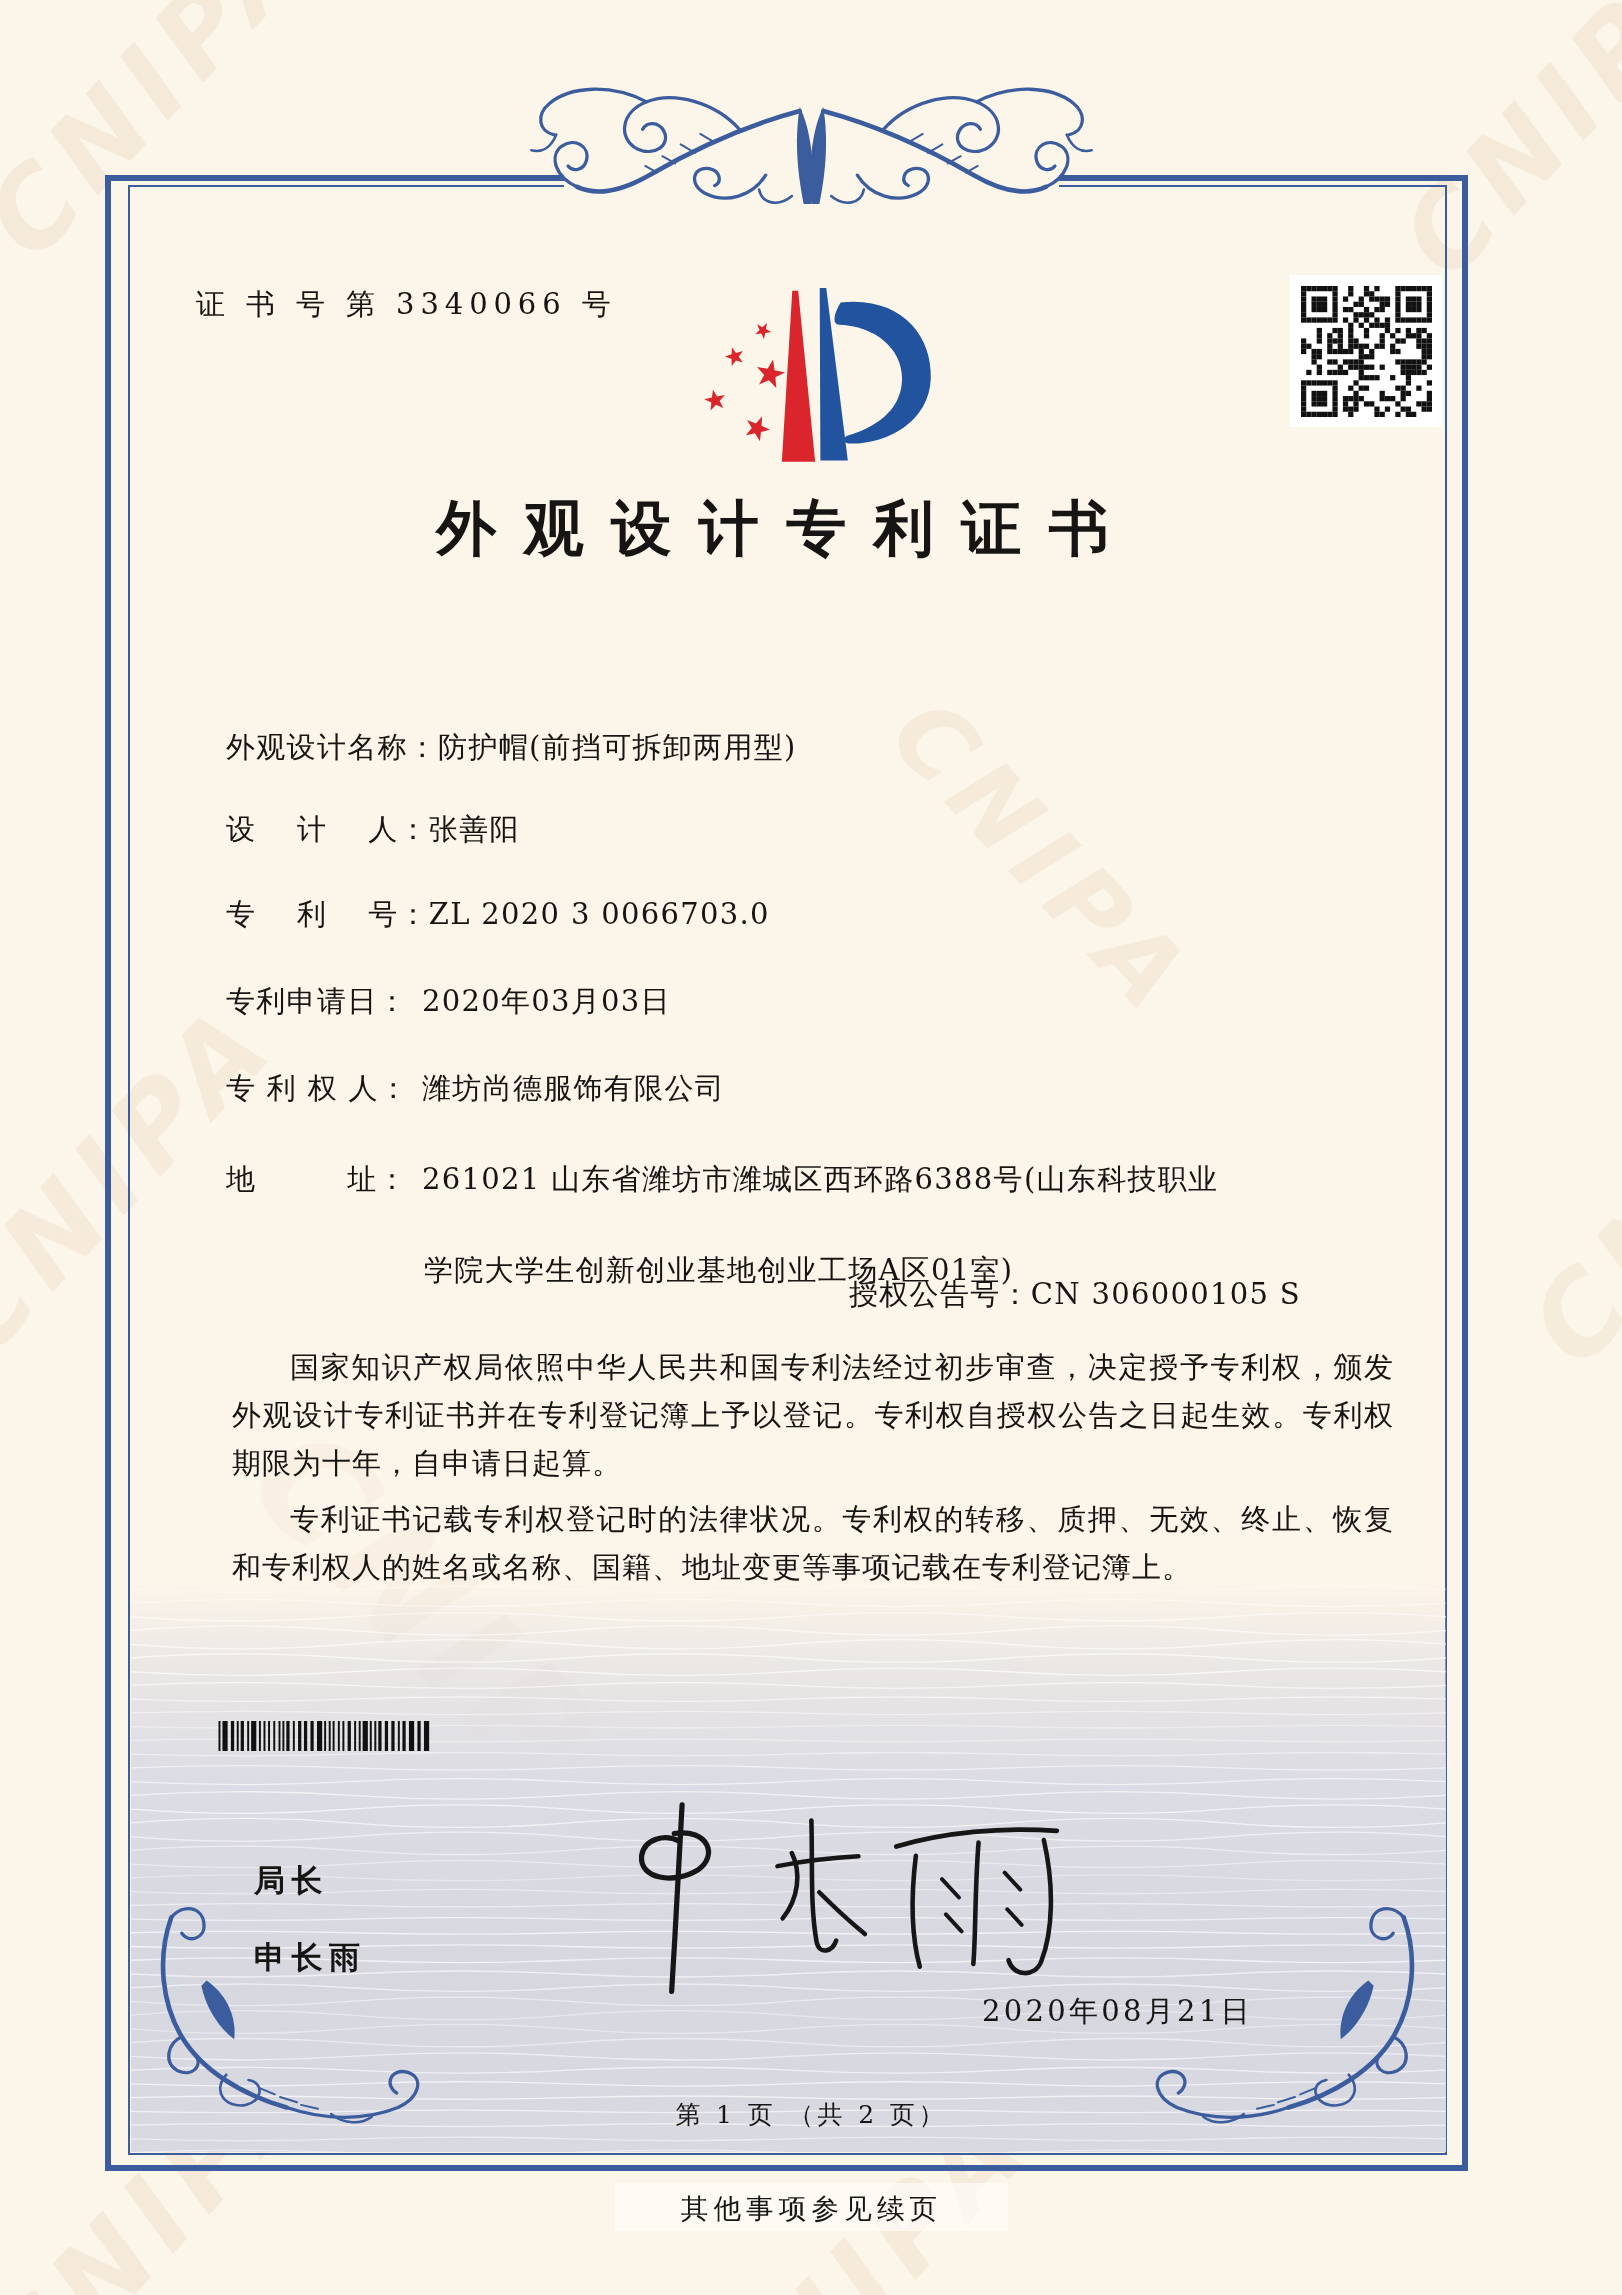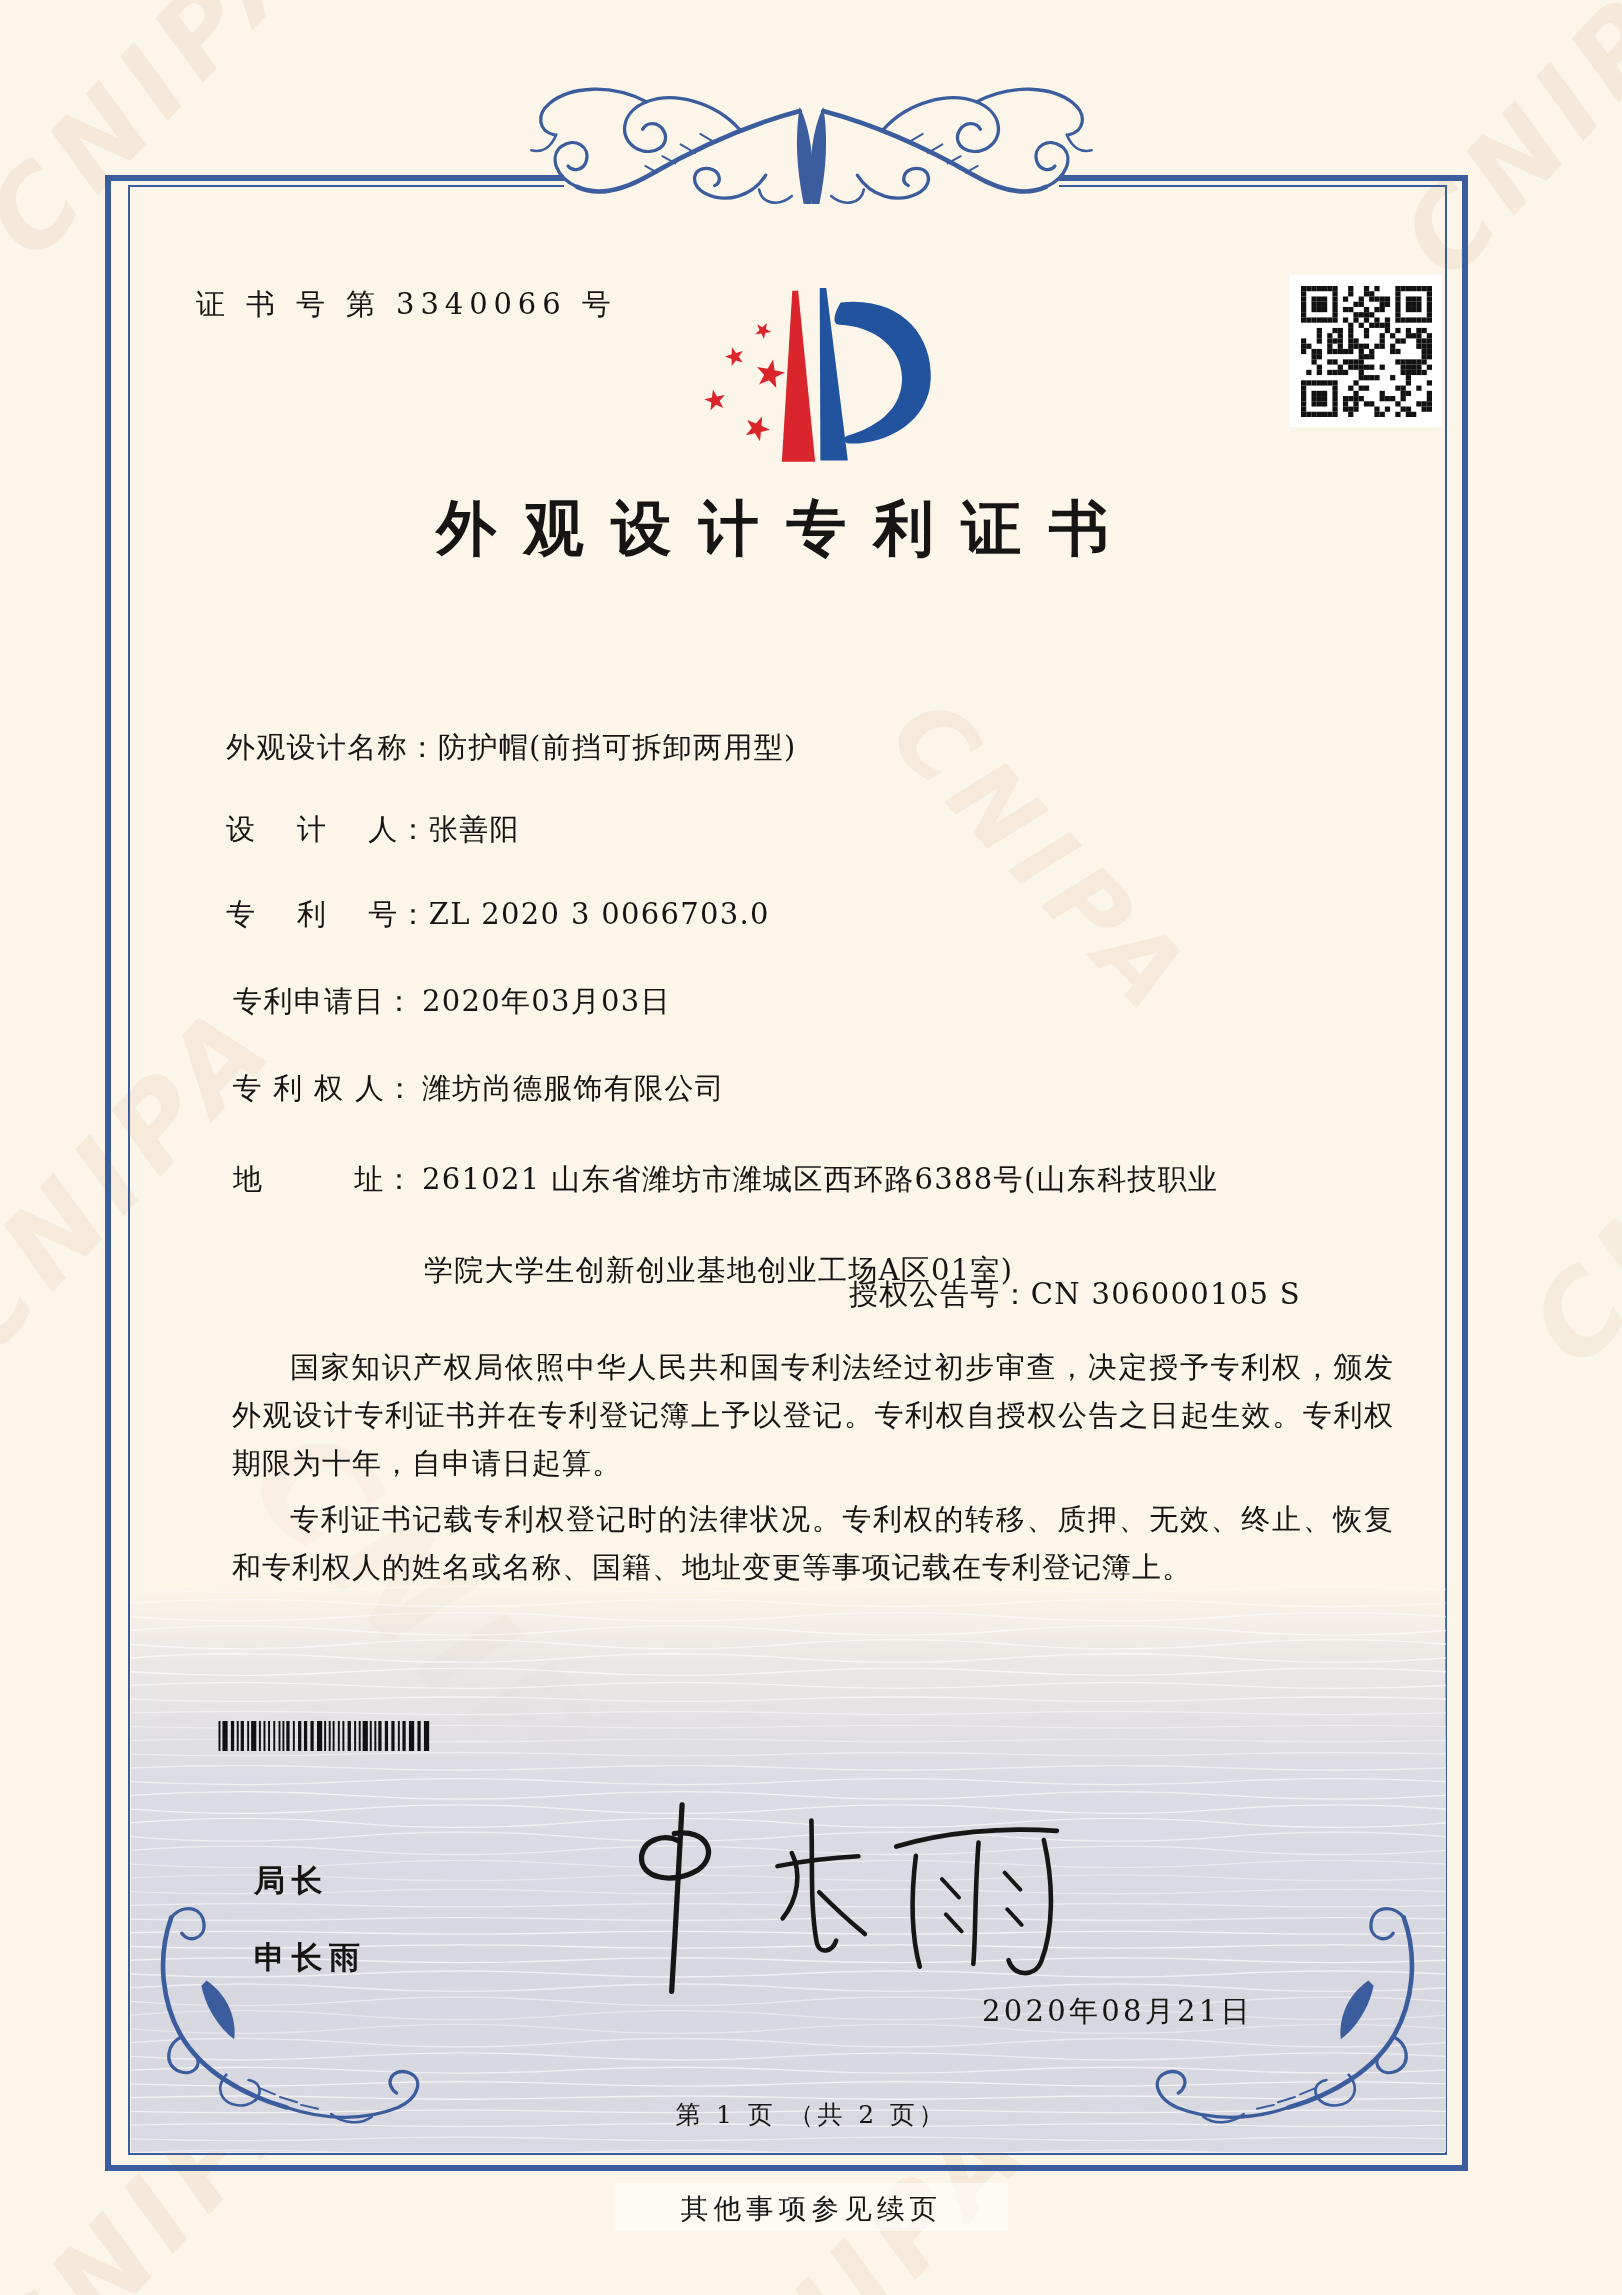--- a/index.html
+++ b/index.html
@@ -48,21 +48,21 @@
     position:absolute;left:196px;top:285px;
     font-size:29px;letter-spacing:5.9px;
   }
   .title{
     position:absolute;left:0;top:489px;width:1545px;
     text-align:center;font-size:60px;font-weight:700;
     letter-spacing:27.5px;text-indent:27.5px;
   }
   .row{
     position:absolute;left:226px;
-    font-size:29px;letter-spacing:1.3px;white-space:nowrap;text-align:center;
+    font-size:29px;letter-spacing:1.3px;white-space:nowrap;
   }
   .row .lbl{display:inline-block;min-width:196px;}
   .addr2{position:absolute;left:424px;font-size:29px;letter-spacing:1.3px;margin-top:47px;}
   .grant2{position:absolute;left:849px;font-size:29px;letter-spacing:1.3px;white-space:nowrap;}
   .paras{
     position:absolute;left:224px;top:1335px;width:1178px;
     font-size:29px;line-height:48px;letter-spacing:1px;
     text-align:justify;
   }
   .paras p{margin:8px;text-indent:2em;}

